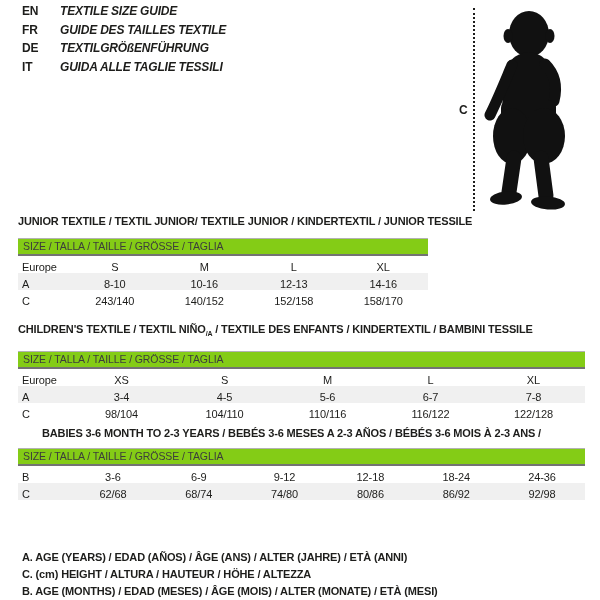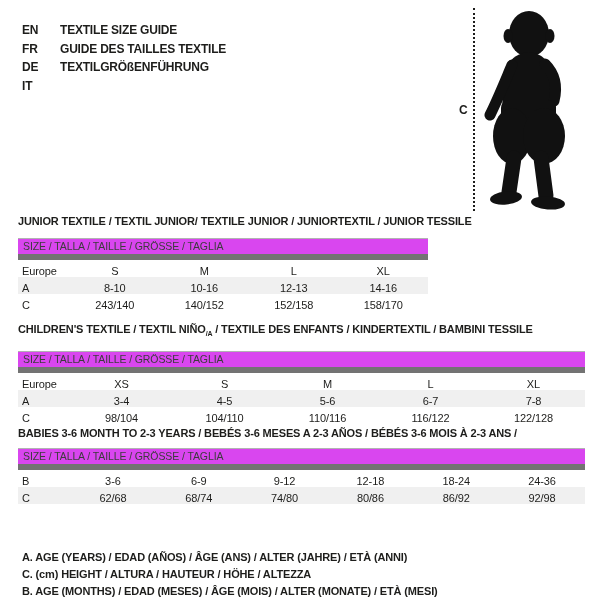--- a/index.html
+++ b/index.html
@@ -2,43 +2,43 @@
 <html><head>
 <meta charset="utf-8">
 <style>
   html,body{margin:0;padding:0;background:#ffffff;}
   .page{
     position:relative;width:600px;height:600px;background:#ffffff;
     font-family:"Liberation Sans",sans-serif;color:#1d1d1b;overflow:hidden;
   }
 
   
-  .lang-list{position:absolute;left:22px;top:21px;}
+  .lang-list{position:absolute;left:22px;top:2px;}
   .lang-row{display:flex;height:18.5px;align-items:center;
     font-weight:bold;font-size:12px;letter-spacing:-0.2px;}
   .lang-code{width:38px;}
-  .lang-title{white-space:nowrap;}
+  .lang-title{white-space:nowrap;font-style:italic;}
 
   
   .figure{position:absolute;left:452px;top:5px;width:148px;height:212px;}
   .c-label{position:absolute;left:7px;top:98px;font-weight:bold;font-size:12px;}
   .dotted-line{position:absolute;left:21px;top:3px;height:203px;
     border-left:2px dotted #1d1d1b;}
   .silhouette{position:absolute;left:29px;top:3px;}
 
   
   .section{position:absolute;left:18px;}
   .section.junior{top:214px;width:410px;}
   .section.children{top:322px;width:567px;}
   .section.babies{top:426px;width:567px;}
   .s-title{font-weight:bold;font-size:11px;letter-spacing:-0.15px;
     white-space:nowrap;line-height:14px;}
   .s-title sub{font-size:7px;}
-  .babies .s-title{line-height:15px;white-space:normal;}
-  .size-bar{background:#d946ef;border-top:1px solid #b2b2b2;border-bottom:6px solid #737373;
+  .babies .s-title{line-height:15px;white-space:normal;margin-left:24px;}
+  .size-bar{background:#84cc16;border-top:1px solid #b2b2b2;border-bottom:2px solid #737373;
     height:15px;line-height:15px;padding-left:5px;font-size:10.5px;color:#3c3c3c;
     letter-spacing:-0.1px;}
   .junior .size-bar,.children .size-bar{margin-top:10px;}
   .babies .size-bar{margin-top:7px;}
   .trow{display:flex;height:17px;align-items:flex-end;font-size:11px;letter-spacing:-0.1px;}
   .trow.alt{background:#f0f0f0;}
   .tlabel{width:52px;padding-left:4px;box-sizing:border-box;text-align:left;}
   .tcell{flex:1;text-align:center;}
 
   
@@ -59,20 +59,21 @@
     <div class="lang-row">
       <span class="lang-code">FR</span>
       <span class="lang-title">GUIDE DES TAILLES TEXTILE</span>
     </div>
     <div class="lang-row">
       <span class="lang-code">DE</span>
       <span class="lang-title">TEXTILGRÖßENFÜHRUNG</span>
     </div>
     <div class="lang-row">
       <span class="lang-code">IT</span>
+      <span class="lang-title">GUIDA ALLE TAGLIE TESSILI</span>
     </div>
   </div>
 
   <div class="figure">
     <span class="c-label">C</span>
     <div class="dotted-line"></div>
     <svg class="silhouette" width="92" height="204" viewBox="0 0 92 204" aria-hidden="true">
       <g fill="#111111" stroke="#111111">
 
         <ellipse cx="48" cy="26" rx="20" ry="23" stroke="none"></ellipse>
@@ -91,21 +92,21 @@
         <path d="M33,150 L28,184" fill="none" stroke-width="15" stroke-linecap="round"></path>
         <path d="M60,150 L65,188" fill="none" stroke-width="15" stroke-linecap="round"></path>
 
         <ellipse cx="25" cy="190" rx="16" ry="6.5" transform="rotate(-6 25 190)" stroke="none"></ellipse>
         <ellipse cx="67" cy="195" rx="17" ry="6.5" transform="rotate(4 67 195)" stroke="none"></ellipse>
       </g>
     </svg>
   </div>
 
   <div class="section junior">
-    <div class="s-title">JUNIOR TEXTILE / TEXTIL JUNIOR/ TEXTILE JUNIOR / JUNIORTEXTIL / JUNIOR TESSILE</div>
+    <div class="s-title">JUNIOR TEXTILE / TEXTIL JUNIOR/ TEXTILE JUNIOR / KINDERTEXTIL / JUNIOR TESSILE</div>
     <div class="size-bar">SIZE / TALLA / TAILLE / GRÖSSE / TAGLIA</div>
     <div class="trow">
       <span class="tlabel">Europe</span>
       <span class="tcell">S</span>
       <span class="tcell">M</span>
       <span class="tcell">L</span>
       <span class="tcell">XL</span>
     </div>
     <div class="trow alt">
       <span class="tlabel">A</span>

